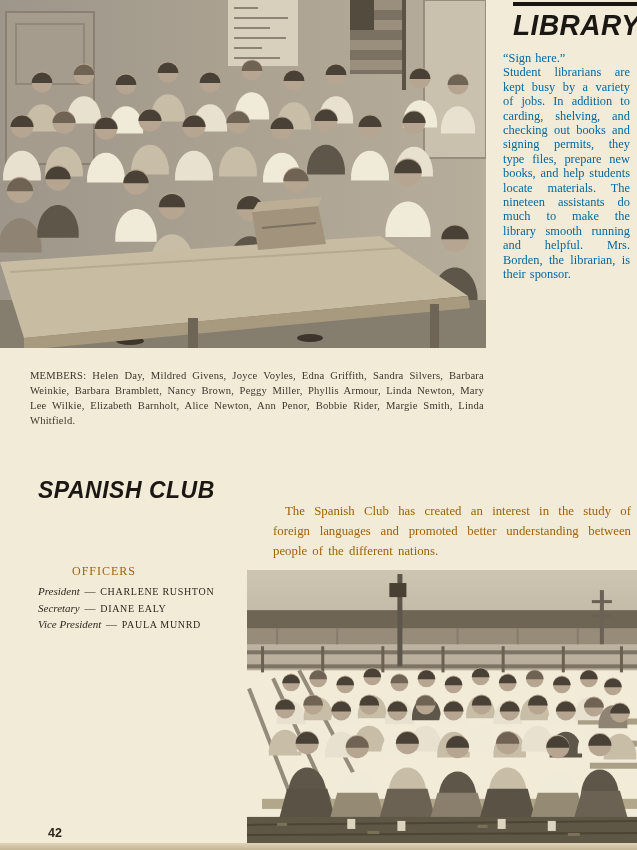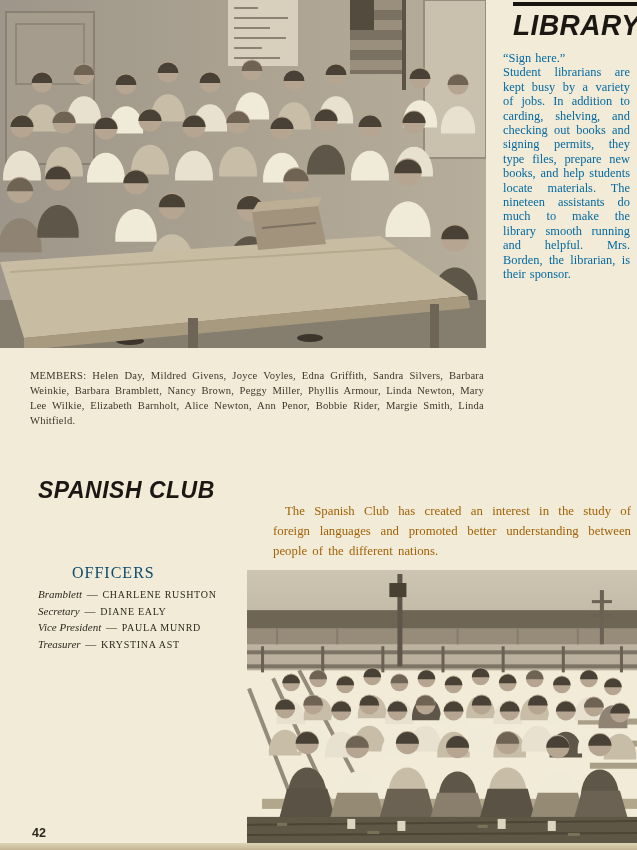--- a/index.html
+++ b/index.html
@@ -44,27 +44,27 @@
   
   .sc-title{position:absolute; left:38px; top:477px; margin:0;
     font-family:"Liberation Sans", sans-serif;
     font-style:italic; font-weight:700; font-size:23px;
     letter-spacing:.5px; color:#1b1712; transform:scaleY(1.05);}
   .sc-intro{position:absolute; left:257px; top:485px; width:358px; margin:16px;
     font-size:12.8px; line-height:20px; text-align:justify;
     text-indent:12px; word-spacing:2px; color:#a16207;}
   
   .officers{position:absolute; left:38px; top:564px; width:215px;}
-  .officers-title{margin:0 0 6px 34px; font-size:16px; letter-spacing:1px; color:#0c4a6e;}
+  .officers-title{margin:0 0 6px 34px; font-size:12px; letter-spacing:1px; color:#a16207;}
   .officer-row{margin:0 0 3.5px 0; font-size:11px; line-height:12px; color:#2e2820; white-space:nowrap;}
   .officer-role{font-style:italic;}
   .officer-sep{padding:0 2px;}
   .officer-name{font-size:10px; letter-spacing:.7px;}
   
-  .page-num{position:absolute; left:32px; top:826px;
+  .page-num{position:absolute; left:48px; top:826px;
     font-family:"Liberation Sans", sans-serif; font-weight:700;
     font-size:12.5px; color:#2a251d;}
 </style>
 </head>
 <body>
 
 <div class="page">
 
   <div class="rule-top"></div>
 
@@ -167,38 +167,33 @@
   </div>
 
   <p class="caption">MEMBERS: Helen Day, Mildred Givens, Joyce Voyles, Edna Griffith, Sandra Silvers, Barbara Weinkie, Barbara Bramblett, Nancy Brown, Peggy Miller, Phyllis Armour, Linda Newton, Mary Lee Wilkie, Elizabeth Barnholt, Alice Newton, Ann Penor, Bobbie Rider, Margie Smith, Linda Whitfield.</p>
 
   <h2 class="sc-title">SPANISH CLUB</h2>
   <p class="sc-intro">The Spanish Club has created an interest in the study of foreign languages and promoted better understanding between people of the different nations.</p>
 
   <div class="officers">
     <p class="officers-title">OFFICERS</p>
     <p class="officer-row">
-      <span class="officer-role">Bramblett</span>
+      <span class="officer-role">President</span>
       <span class="officer-sep">—</span>
       <span class="officer-name">CHARLENE RUSHTON</span>
     </p>
     <p class="officer-row">
       <span class="officer-role">Secretary</span>
       <span class="officer-sep">—</span>
       <span class="officer-name">DIANE EALY</span>
     </p>
     <p class="officer-row">
       <span class="officer-role">Vice President</span>
       <span class="officer-sep">—</span>
       <span class="officer-name">PAULA MUNRD</span>
-    </p>
-    <p class="officer-row">
-      <span class="officer-role">Treasurer</span>
-      <span class="officer-sep">—</span>
-      <span class="officer-name">KRYSTINA AST</span>
     </p>
   </div>
 
   <div class="photo-bottom" title="Spanish Club members seated on outdoor bleachers">
     <svg viewBox="0 0 389 273" preserveAspectRatio="none">
       <defs>
         <linearGradient id="skyg" x1="0" y1="0" x2="0" y2="1">
           <stop offset="0" stop-color="#cdc4b2"></stop>
             <stop offset="1" stop-color="#b7ad9a"></stop>
         </linearGradient>

